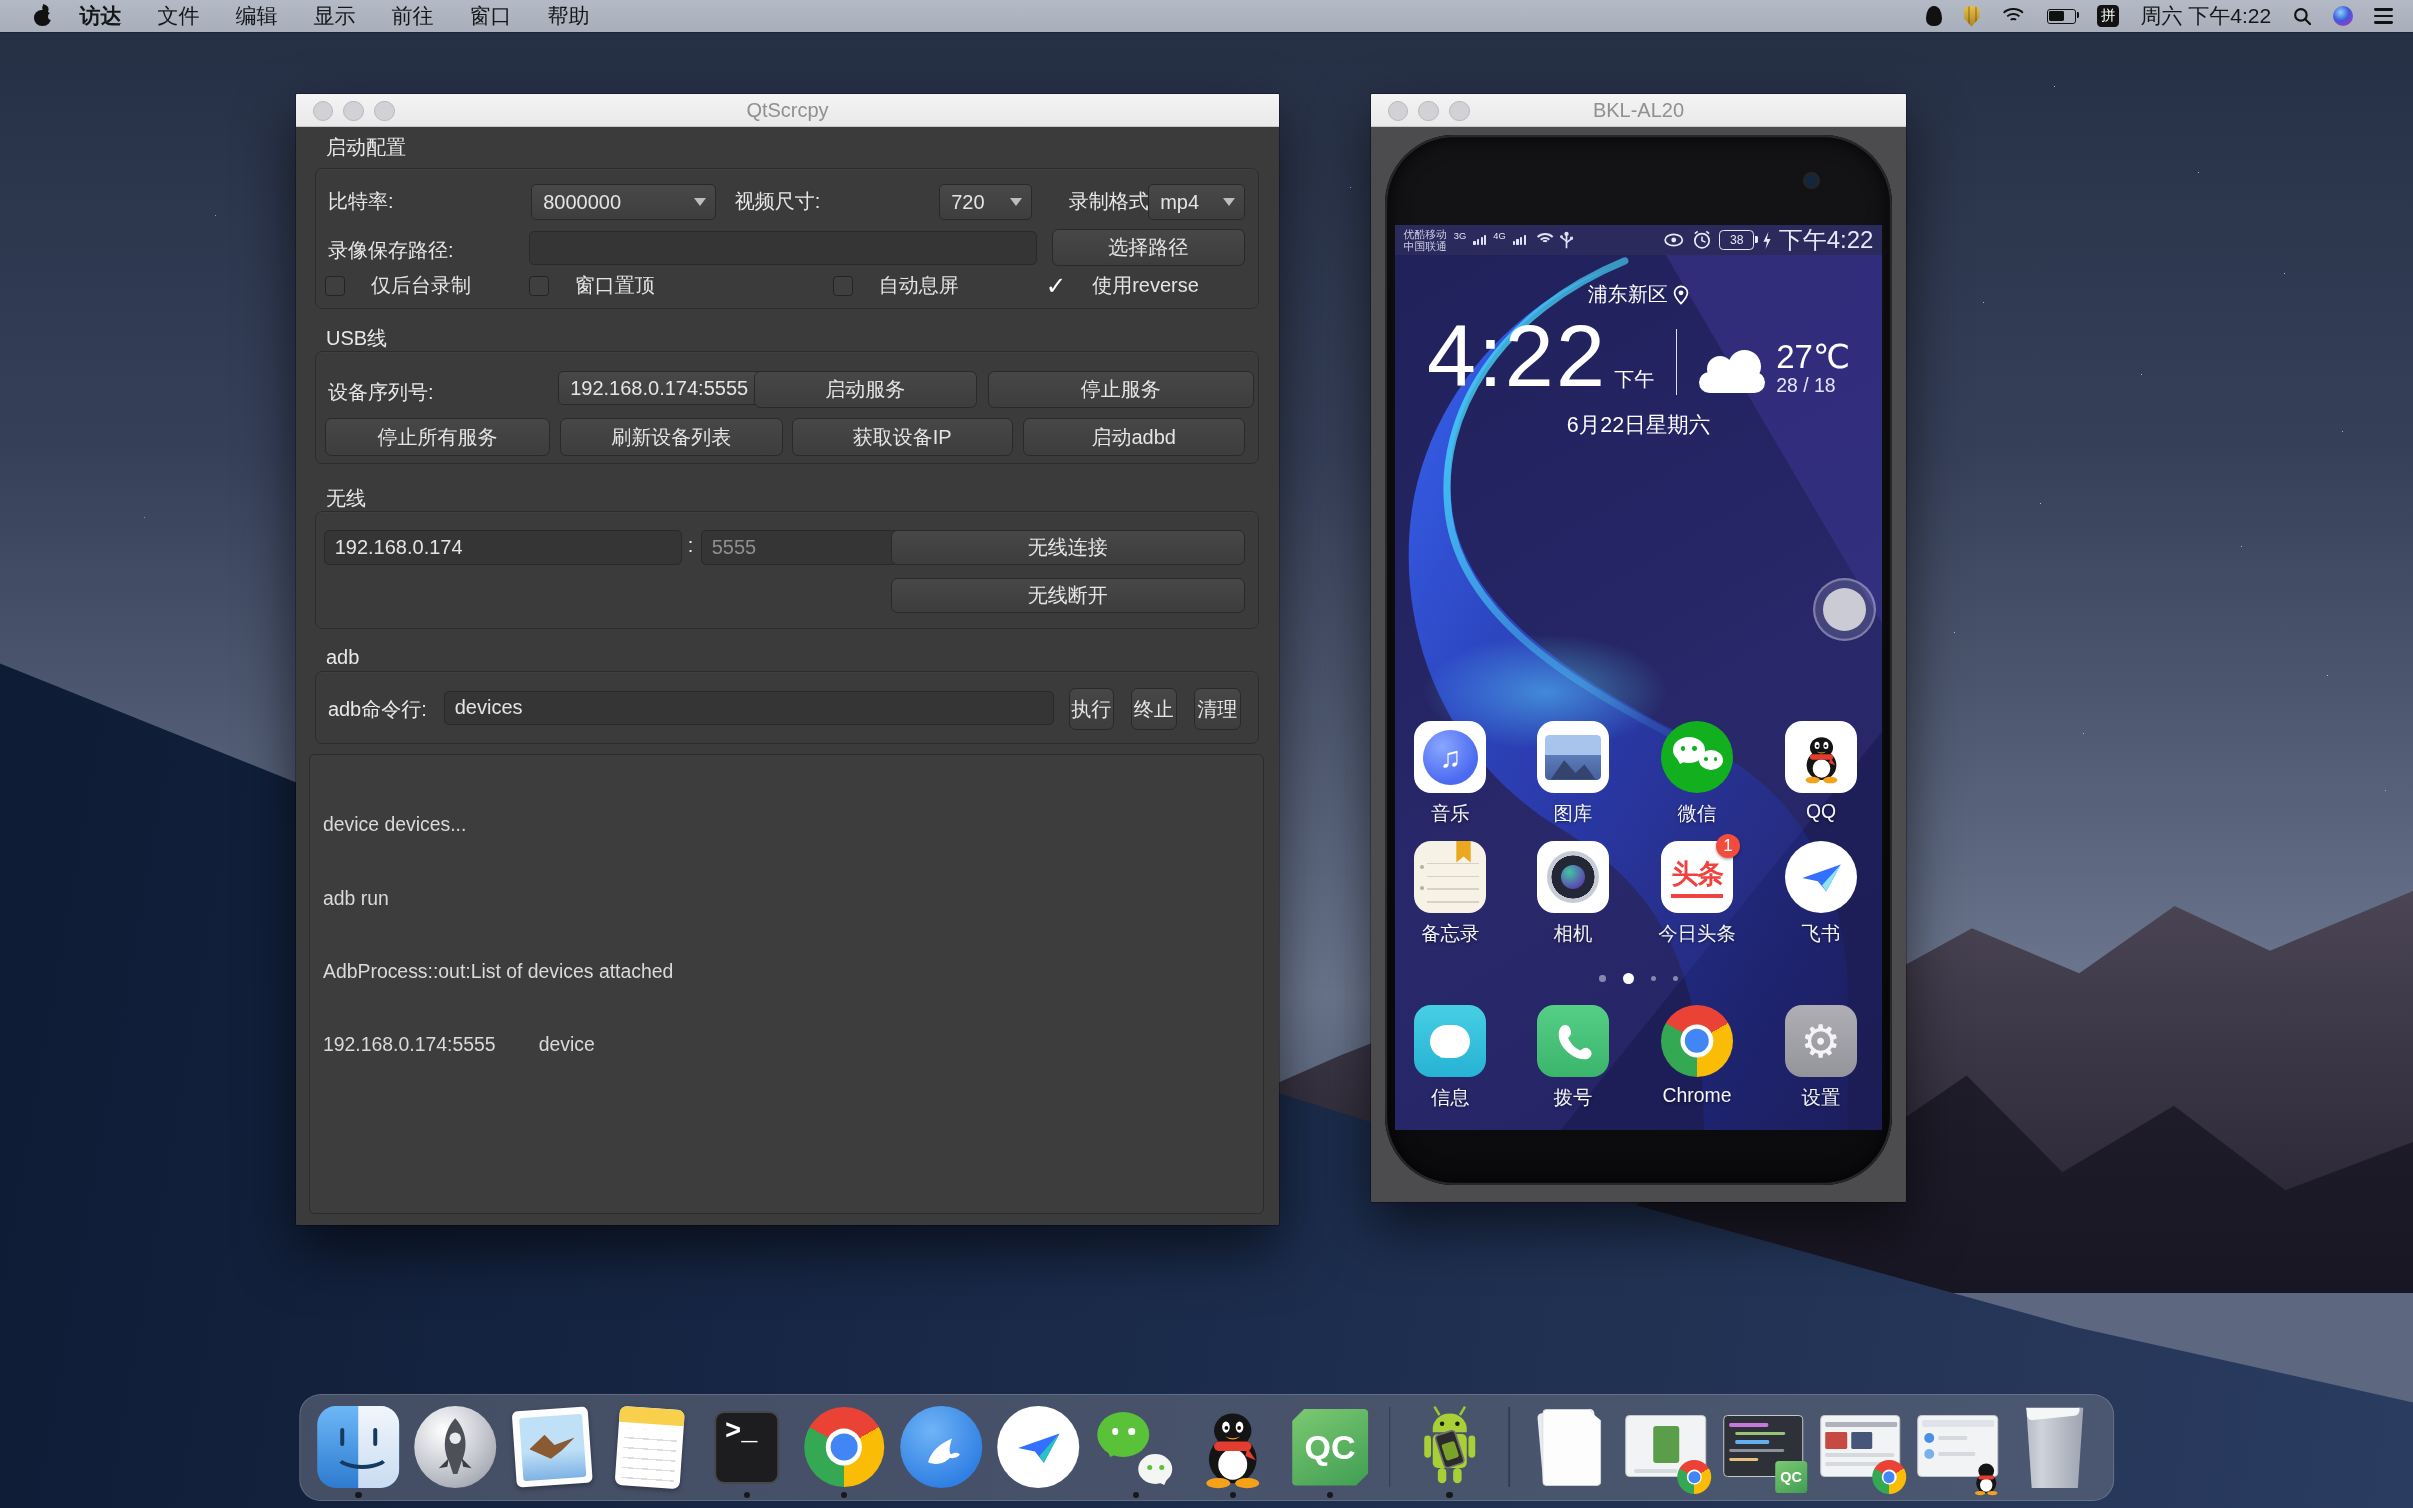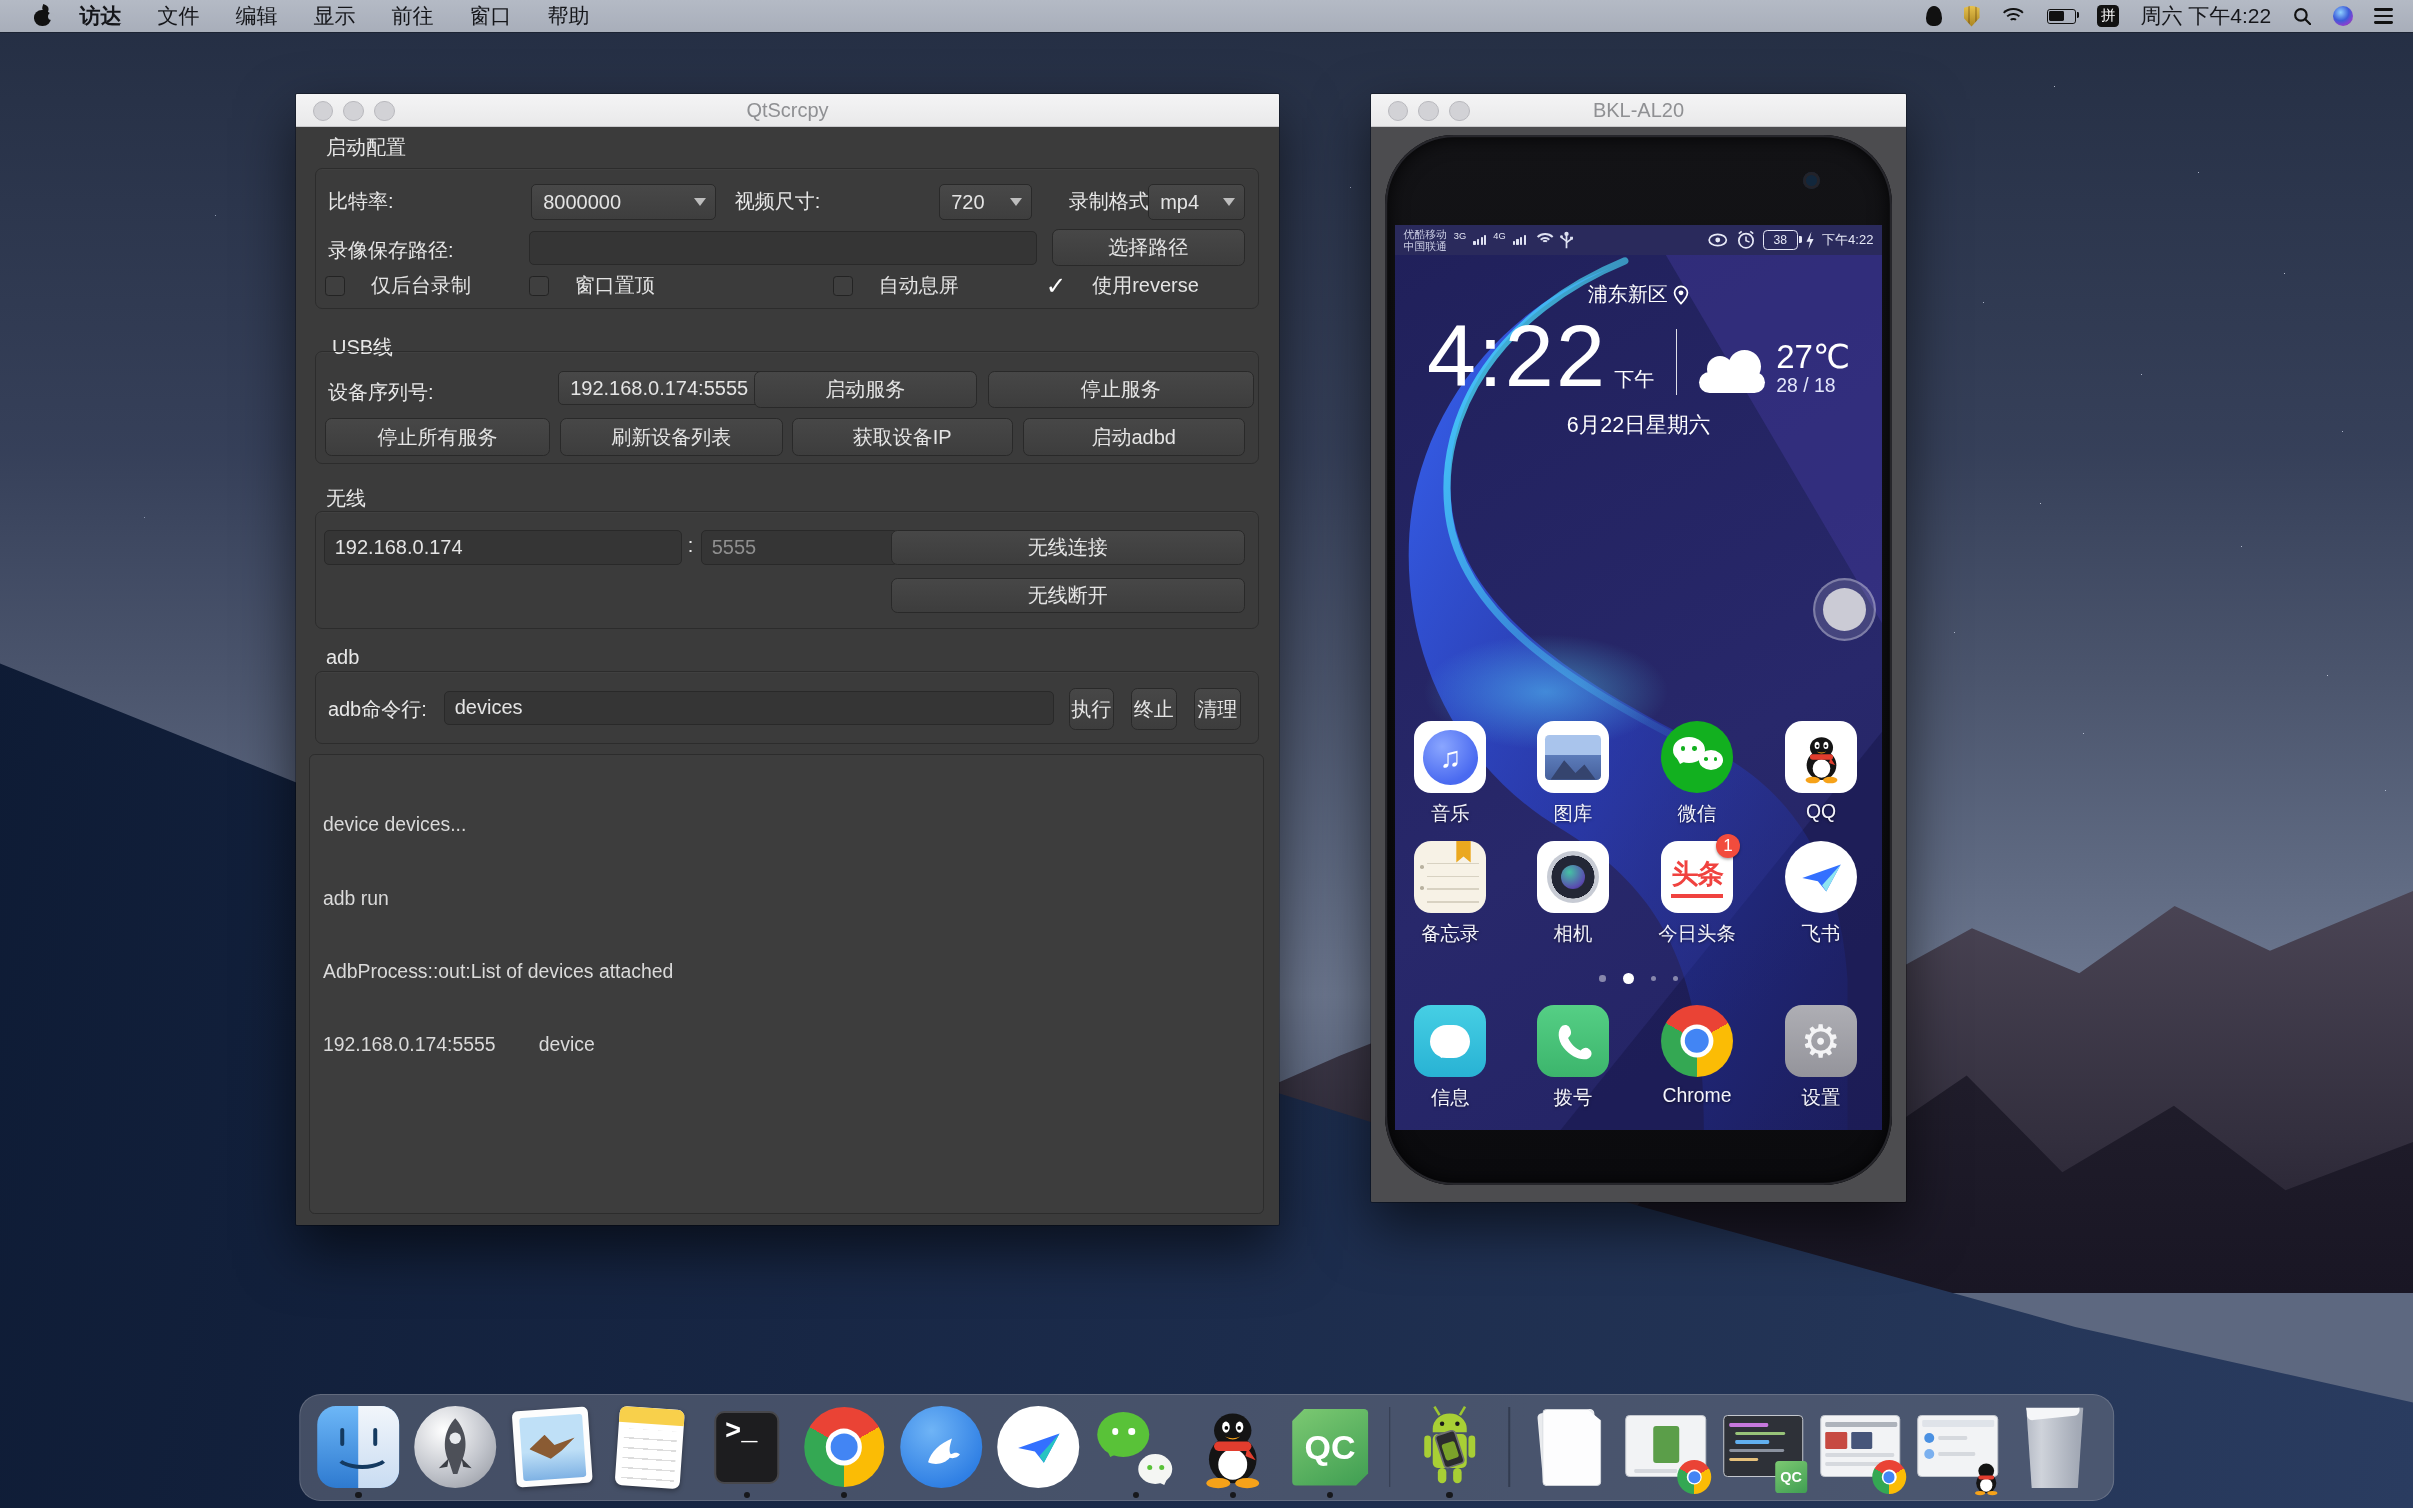--- a/index.html
+++ b/index.html
@@ -98,21 +98,21 @@
   .sig i{width:2.2px;background:#dfe2f2;border-radius:0.7px;}
   .pwifi{position:relative;width:18.7px;height:14.4px;margin-left:4.3px;}
   .pwifi i{position:absolute;left:50%;transform:translateX(-50%);border:solid transparent;border-top-color:#dfe2f2;border-radius:50%;}
   .pwifi .w1{width:18.7px;height:18.7px;border-width:2.2px;bottom:-8.6px;}
   .pwifi .w2{width:10px;height:10px;border-width:2.2px;bottom:-4.3px;}
   .pwifi .w3{width:2.9px;height:2.9px;border-width:2.2px;bottom:0px;}
   .pright{margin-left:auto;display:flex;align-items:center;gap:7.2px;}
   .pbatt{position:relative;width:33px;height:18.7px;border:1.4px solid #e6e8f6;border-radius:4.3px;font-size:12.2px;
     display:flex;align-items:center;justify-content:center;}
   .pbatt::after{content:"";position:absolute;right:-5px;top:5px;width:2.9px;height:7.2px;background:#e6e8f6;border-radius:0 1.4px 1.4px 0;}
-  .ptime{font-size:13px;}
+  .ptime{font-size:24px;}
   #pwidget{position:absolute;left:0;top:56px;width:100%;text-align:center;color:#fff;}
   .wloc{font-size:20px;display:flex;align-items:center;justify-content:center;gap:5.7px;}
   .wrow{display:flex;align-items:flex-end;justify-content:center;margin-top:4.3px;}
   .wtime{font-size:88px;font-weight:300;letter-spacing:2.2px;line-height:1;}
   .wampm{font-size:20px;margin:0 0 7.2px 7.2px;}
   .wdiv{width:1.4px;height:66px;background:rgba(255,255,255,.85);margin:0 21.5px 5.7px 21.5px;}
   .wcloudwrap{position:relative;width:66px;height:43px;margin:0 11.5px 7.2px 0;}
   .wcloud,.wcloud::before,.wcloud::after{position:absolute;background:#fff;border-radius:50%;}
   .wcloud{left:0;bottom:0;width:66px;height:21.5px;border-radius:11.5px;}
   .wcloud::before{content:"";left:8.6px;top:-16px;width:26px;height:26px;}
@@ -303,21 +303,21 @@
       <div class="qcheck" style="left:517px;top:105px;">
         <span class="box"></span>
         <span>自动息屏</span>
       </div>
       <div class="qcheck" style="left:730px;top:105px;">
         <span class="tick">✓</span>
         <span>使用reverse</span>
       </div>
     </div>
 
-    <div class="qlab" style="left:36px;top:231px;margin-top:9px;">USB线</div>
+    <div class="qlab" style="left:30px;top:231px;">USB线</div>
     <div class="qgroup" style="left:18.7px;top:257px;width:942px;height:111px;">
       <div class="qlab" style="left:12.2px;top:26.6px;">设备序列号:</div>
       <div class="qcombo" style="left:242px;top:19.4px;width:220px;height:34px;">
         <span>192.168.0.174:5555</span>
         <i class="arr"></i>
       </div>
       <div class="qbtn" style="left:438px;top:18.7px;width:223px;height:37px;">启动服务</div>
       <div class="qbtn" style="left:672px;top:18.7px;width:266px;height:37px;">停止服务</div>
       <div class="qbtn" style="left:9.3px;top:66px;width:225px;height:38px;">停止所有服务</div>
       <div class="qbtn" style="left:244px;top:66px;width:223px;height:38px;">刷新设备列表</div>

